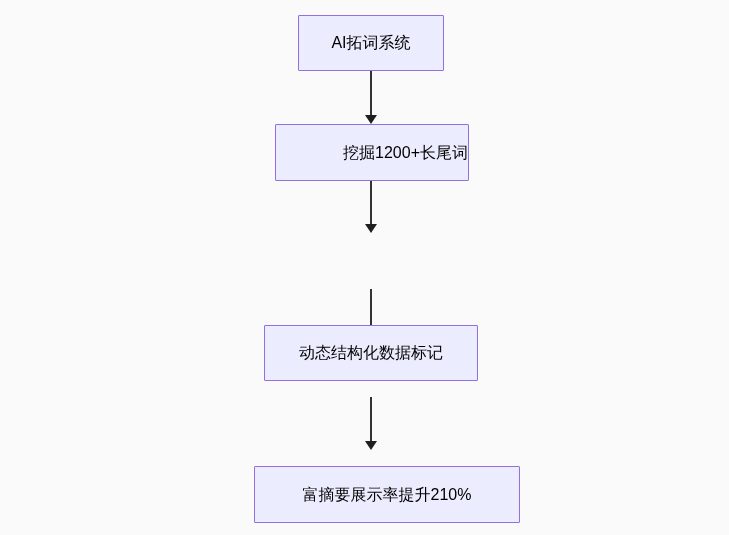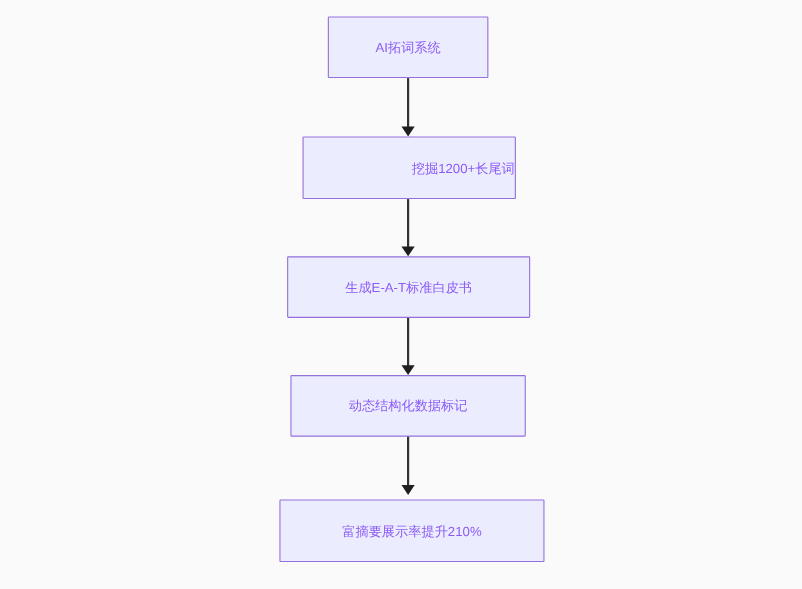--- a/index.html
+++ b/index.html
@@ -16,34 +16,34 @@
   }
   .flowchart {
     position: absolute;
     inset: 0;
   }
   .node {
     position: absolute;
     box-sizing: border-box;
     background: #ececff;
     border: 1.5px solid #9370db;
-    color: #8b5cf6;
-    font-size: 12px;
+    color: #000000;
+    font-size: 16px;
     line-height: 1;
     display: flex;
     align-items: center;
     justify-content: center;
     text-align: center;
     border-radius: 1px;
   }
   .node-1 { left: 298px; top: 15px;  width: 146px; height: 56px; }
   .node-2 { left: 275px; top: 124px; width: 194px; height: 57px; justify-content: flex-end; }
   .node-3 { left: 261px; top: 233px; width: 221px; height: 56px; }
-  .node-4 { left: 264px; top: 341px; width: 214px; height: 56px; }
-  .node-5 { left: 254px; top: 454px; width: 241px; height: 57px; }
+  .node-4 { left: 264px; top: 325px; width: 214px; height: 56px; }
+  .node-5 { left: 254px; top: 466px; width: 266px; height: 57px; }
 
   .arrow {
     position: absolute;
     left: 365px;          
     width: 12px;
   }
   .arrow-1 { top: 71px;  height: 53px; }
   .arrow-2 { top: 181px; height: 52px; }
   .arrow-3 { top: 289px; height: 52px; }
   .arrow-4 { top: 397px; height: 53px; }
@@ -83,23 +83,20 @@
 
   <div class="node node-2">
     <span>挖掘1200+长尾词</span>
   </div>
 
   <div class="arrow arrow-2">
     <div class="shaft"></div>
     <div class="head"></div>
   </div>
 
-  <div class="node node-3">
-    <span>生成E-A-T标准白皮书</span>
-  </div>
 
   <div class="arrow arrow-3">
     <div class="shaft"></div>
     <div class="head"></div>
   </div>
 
   <div class="node node-4">
     <span>动态结构化数据标记</span>
   </div>
 

